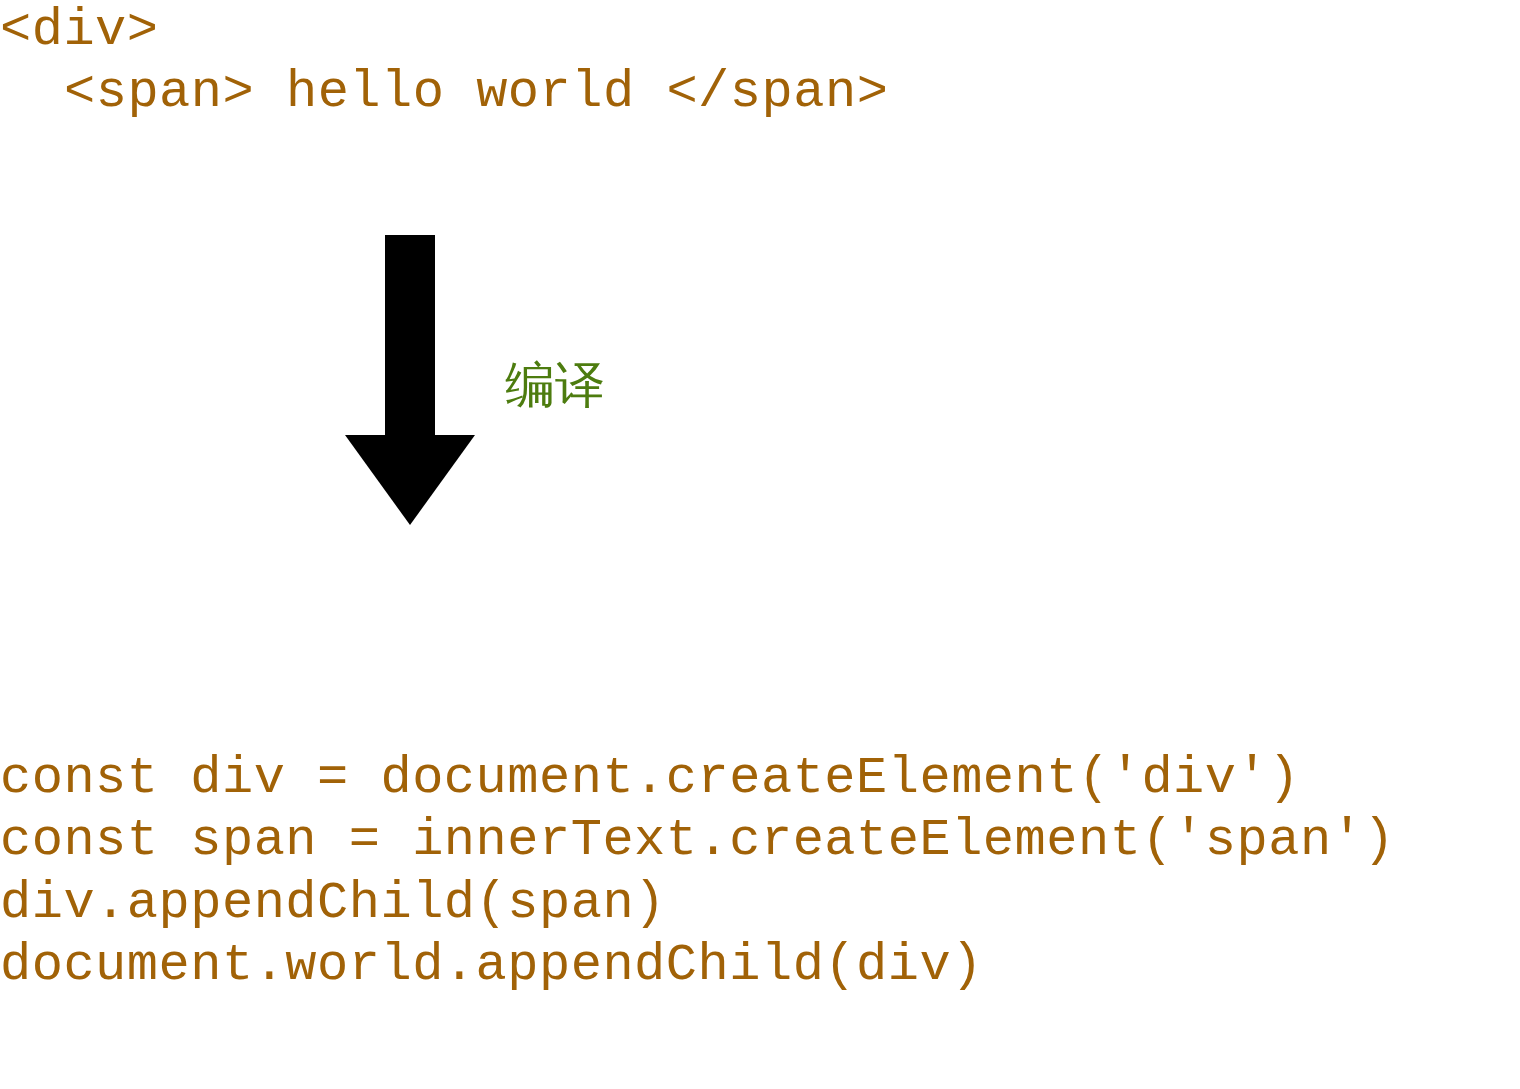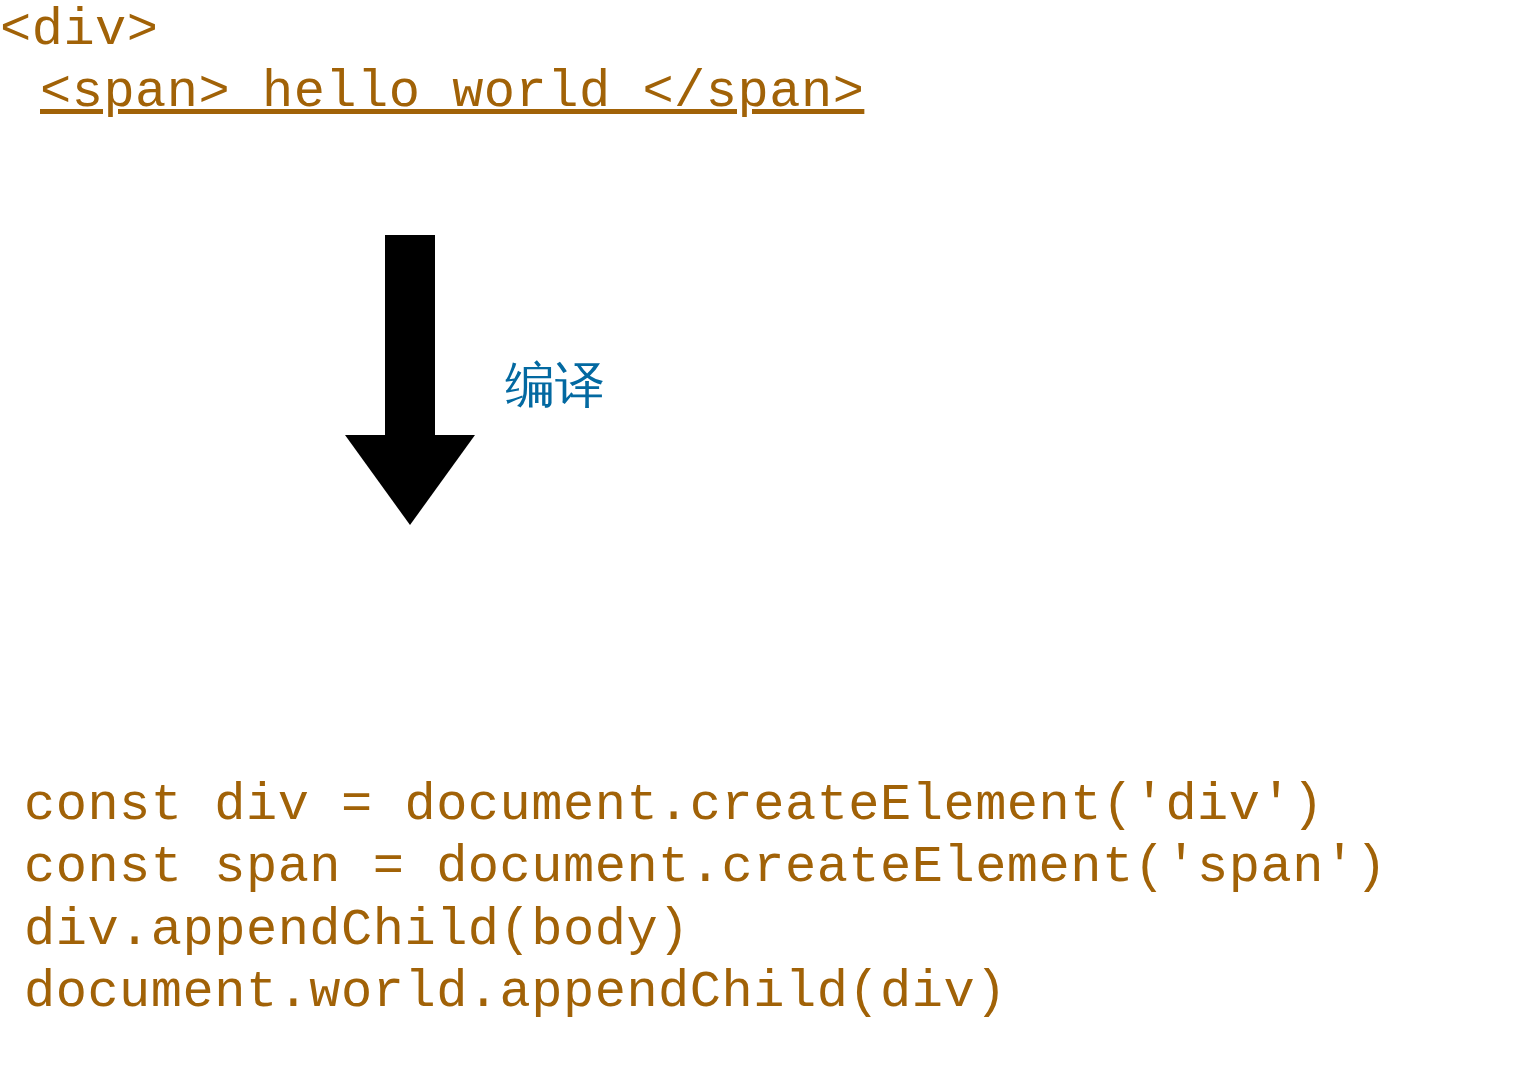--- a/index.html
+++ b/index.html
@@ -22,60 +22,58 @@
       font-weight: 500;
       letter-spacing: 0.5px;
     }
     .top-code {
       position: absolute;
       top: 0px;
       left: 0px;
     }
     .bottom-code {
       position: absolute;
-      top: 775px;
+      top: 748px;
       left: 0px;
-      padding-left: 24px;
     }
     .arrow-container {
       position: absolute;
       top: 235px;
       left: 345px;
       display: flex;
       align-items: center;
     }
     .arrow {
       display: block;
     }
     .arrow-label {
       font-size: 50px;
-      color: #0369a1;
+      color: #4d7c0f;
       font-family: 'SimSun', 'Microsoft YaHei', sans-serif;
       margin-left: 30px;
       margin-top: 10px;
     }
     .indent {
-      padding-left: 40px;
-      text-decoration: underline;
+      padding-left: 64px;
     }
   </style>
 </head>
 <body>
 
 <div class="top-code code-block">
   <div>&lt;div&gt;</div>
   <div class="indent">&lt;span&gt; hello world &lt;/span&gt;</div>
 </div>
 
 <div class="arrow-container">
   <svg class="arrow" width="130" height="290" viewBox="0 0 130 290">
     <rect x="40" y="0" width="50" height="200" fill="#000000"></rect>
     <polygon points="0,200 130,200 65,290" fill="#000000"></polygon>
   </svg>
   <span class="arrow-label">编译</span>
 </div>
 
 <div class="bottom-code code-block">
   <div>const div = document.createElement('div')</div>
-  <div>const span = document.createElement('span')</div>
-  <div>div.appendChild(body)</div>
+  <div>const span = innerText.createElement('span')</div>
+  <div>div.appendChild(span)</div>
   <div>document.world.appendChild(div)</div>
 </div>
 
 </body></html>

